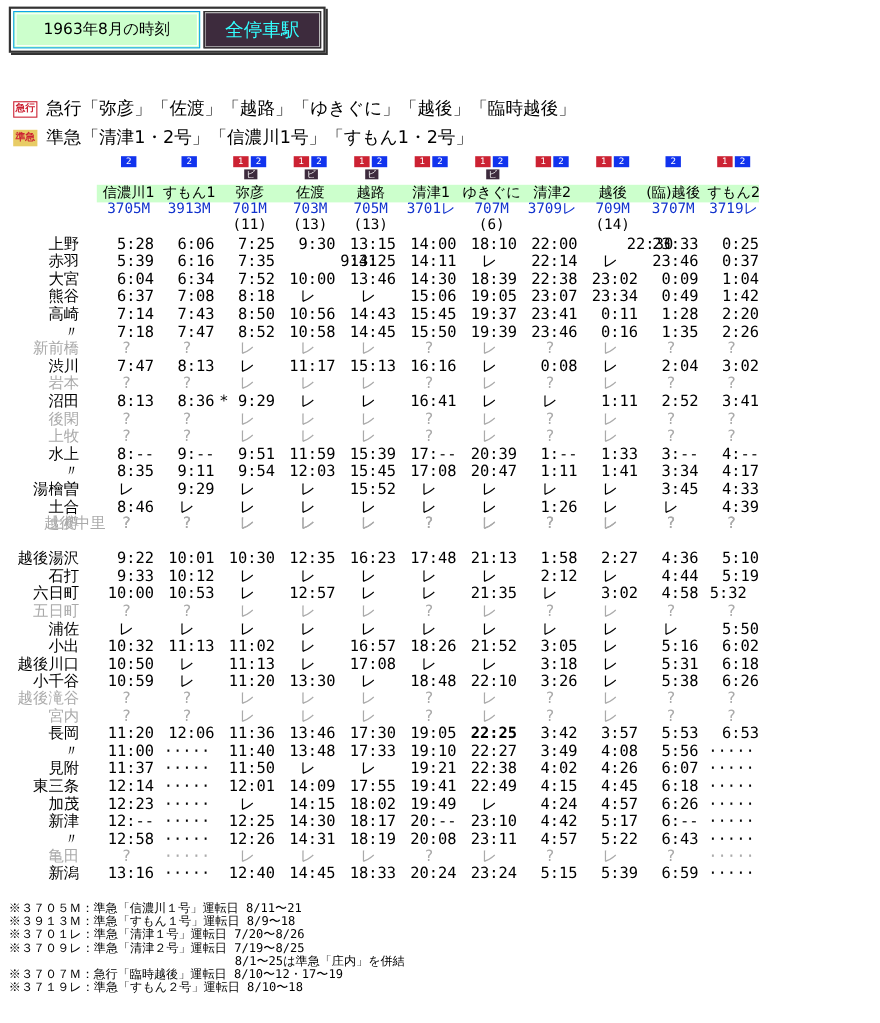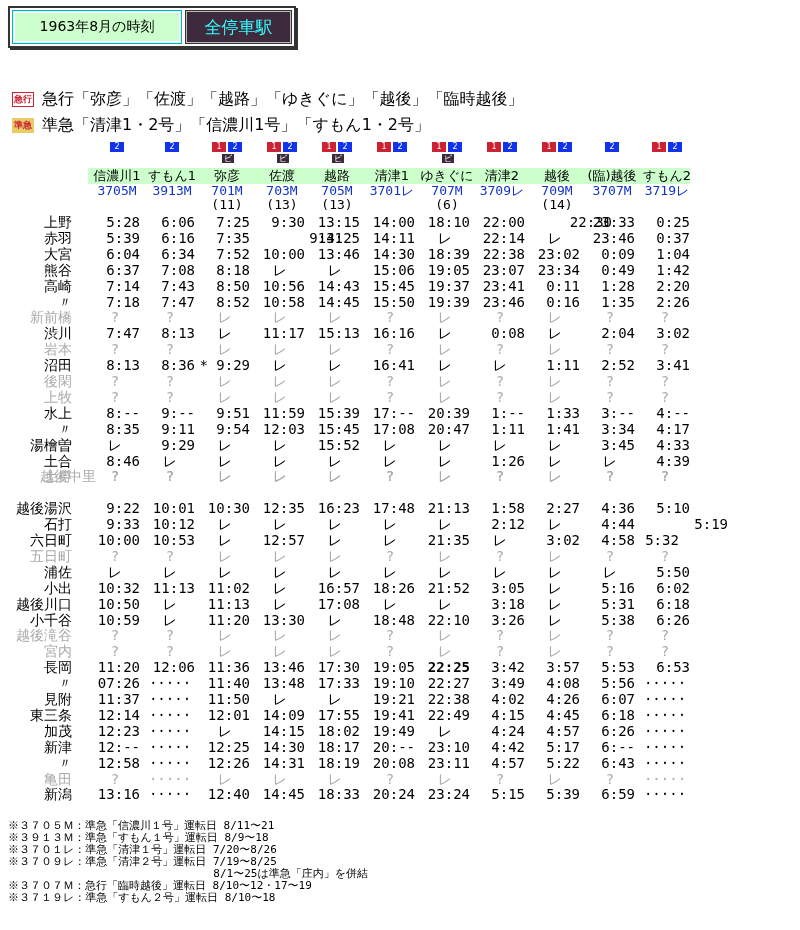--- a/index.html
+++ b/index.html
@@ -400,21 +400,21 @@
       <span class="cell" style="left: 84px;">9:33</span>
       <span class="cell" style="left: 139px;">10:12</span>
       <span class="cell" style="left: 194px; text-align: center; width: 62px;">レ</span>
       <span class="cell" style="left: 249px; text-align: center; width: 62px;">レ</span>
       <span class="cell" style="left: 304px; text-align: center; width: 62px;">レ</span>
       <span class="cell" style="left: 359px; text-align: center; width: 62px;">レ</span>
       <span class="cell" style="left: 414px; text-align: center; width: 62px;">レ</span>
       <span class="cell" style="left: 469px;">2:12</span>
       <span class="cell" style="left: 524px; text-align: center; width: 62px;">レ</span>
       <span class="cell" style="left: 579px;">4:44</span>
-      <span class="cell" style="left: 634px; padding-left: 38px;">5:19</span>
+      <span class="cell" style="left: 634px;">5:19</span>
     </div>
     <div class="row" style="top: 318px;">
       <span class="st">六日町</span>
       <span class="cell" style="left: 84px;">10:00</span>
       <span class="cell" style="left: 139px;">10:53</span>
       <span class="cell" style="left: 194px; text-align: center; width: 62px;">レ</span>
       <span class="cell" style="left: 249px;">12:57</span>
       <span class="cell" style="left: 304px; text-align: center; width: 62px;">レ</span>
       <span class="cell" style="left: 359px; text-align: center; width: 62px;">レ</span>
       <span class="cell" style="left: 414px;">21:35</span>
@@ -530,21 +530,21 @@
       <span class="cell" style="left: 304px;">17:30</span>
       <span class="cell" style="left: 359px;">19:05</span>
       <span class="cell" style="left: 414px; font-weight: bold;">22:25</span>
       <span class="cell" style="left: 469px;">3:42</span>
       <span class="cell" style="left: 524px;">3:57</span>
       <span class="cell" style="left: 579px;">5:53</span>
       <span class="cell" style="left: 634px;">6:53</span>
     </div>
     <div class="row" style="top: 461.1px;">
       <span class="st">〃</span>
-      <span class="cell" style="left: 84px;">07:26</span>
+      <span class="cell" style="left: 84px;">11:00</span>
       <span class="cell" style="left: 139px; text-align: center; width: 62px;">·····</span>
       <span class="cell" style="left: 194px;">11:40</span>
       <span class="cell" style="left: 249px;">13:48</span>
       <span class="cell" style="left: 304px;">17:33</span>
       <span class="cell" style="left: 359px;">19:10</span>
       <span class="cell" style="left: 414px;">22:27</span>
       <span class="cell" style="left: 469px;">3:49</span>
       <span class="cell" style="left: 524px;">4:08</span>
       <span class="cell" style="left: 579px;">5:56</span>
       <span class="cell" style="left: 634px; text-align: center; width: 62px;">·····</span>

